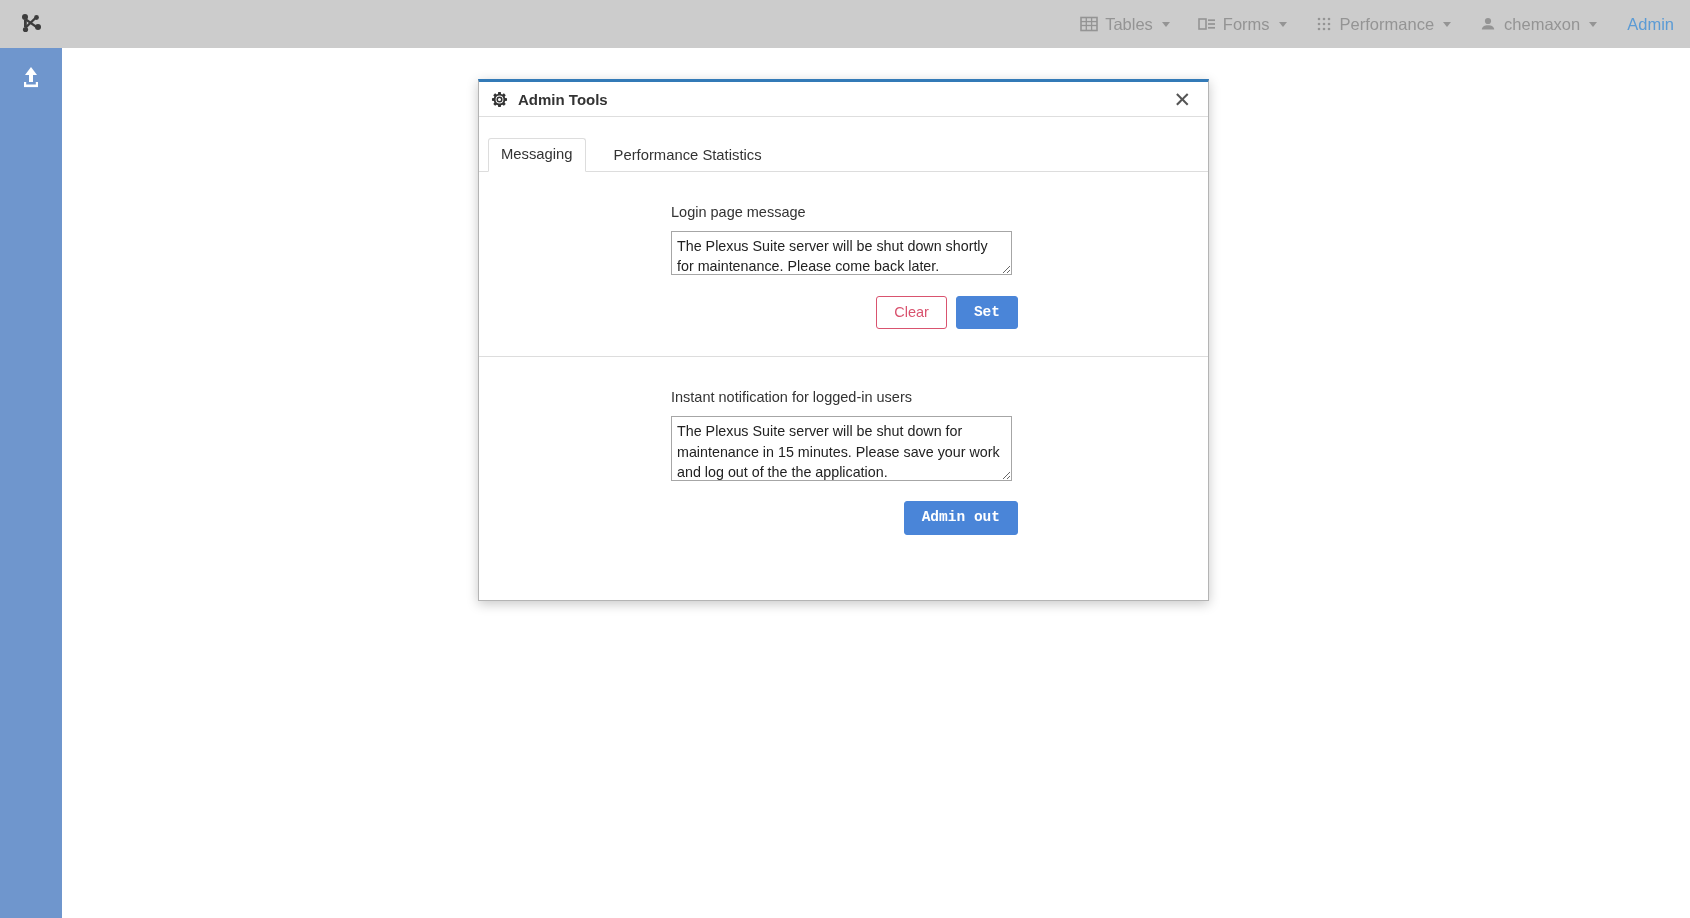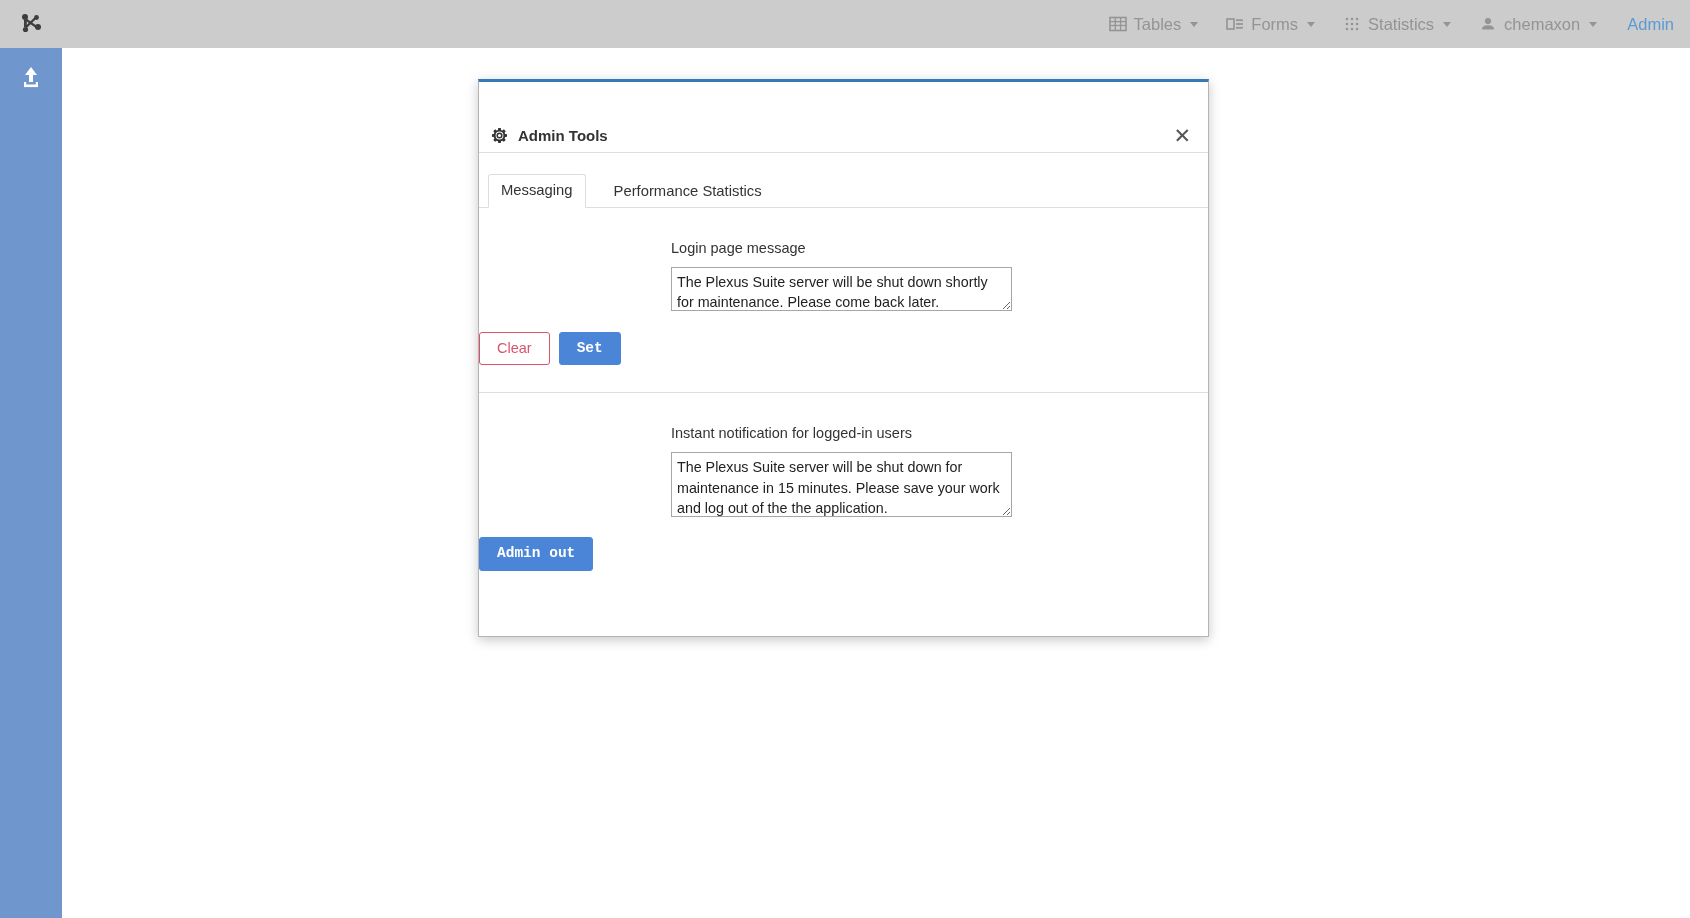--- a/index.html
+++ b/index.html
@@ -96,21 +96,20 @@
     border-top: 3px solid #337ab7;
     box-shadow: 0 3px 11px rgba(0,0,0,0.22);
     width: 731px;
   }
   .modal-header {
     height: 35px;
     display: flex;
     align-items: center;
     padding: 0 13px 0 12px;
     border-bottom: 1px solid #dedede;
-    margin-top: 36px;
   }
   .modal-title {
     font-size: 15px;
     font-weight: bold;
     color: #333333;
     margin-left: 10px;
     flex: 1;
   }
   .modal-close {
     font-size: 21px;
@@ -173,20 +172,21 @@
     padding: 4px 6px 4px 5px;
     resize: vertical;
     outline: none;
     display: block;
   }
   .ta.two { height: 44px; }
   .ta.three { height: 65px; }
 
   .btn-row {
     display: flex;
+    justify-content: flex-end;
     gap: 9px;
     padding-right: 190px;
     margin-top: 21px;
   }
   .btn {
     font-family: "Liberation Sans", sans-serif;
     font-size: 14.5px;
     border-radius: 3px;
     padding: 7px 17px;
     cursor: pointer;
@@ -271,21 +271,21 @@
             <circle cx="9" cy="4" r="1.3"></circle>
             <circle cx="14" cy="4" r="1.3"></circle>
           <circle cx="4" cy="9" r="1.3"></circle>
             <circle cx="9" cy="9" r="1.3"></circle>
             <circle cx="14" cy="9" r="1.3"></circle>
           <circle cx="4" cy="14" r="1.3"></circle>
             <circle cx="9" cy="14" r="1.3"></circle>
             <circle cx="14" cy="14" r="1.3"></circle>
         </g>
       </svg>
-      <span>Statistics</span>
+      <span>Performance</span>
       <span class="caret"></span>
     </div>
 
     <div class="nav-item">
       <svg width="18" height="18" viewBox="0 0 18 18">
         <g fill="#949494">
           <circle cx="9" cy="6" r="3.1"></circle>
           <path d="M2.8 14.6c0-3 2.9-4.4 6.2-4.4s6.2 1.4 6.2 4.4z"></path>
         </g>
       </svg>

